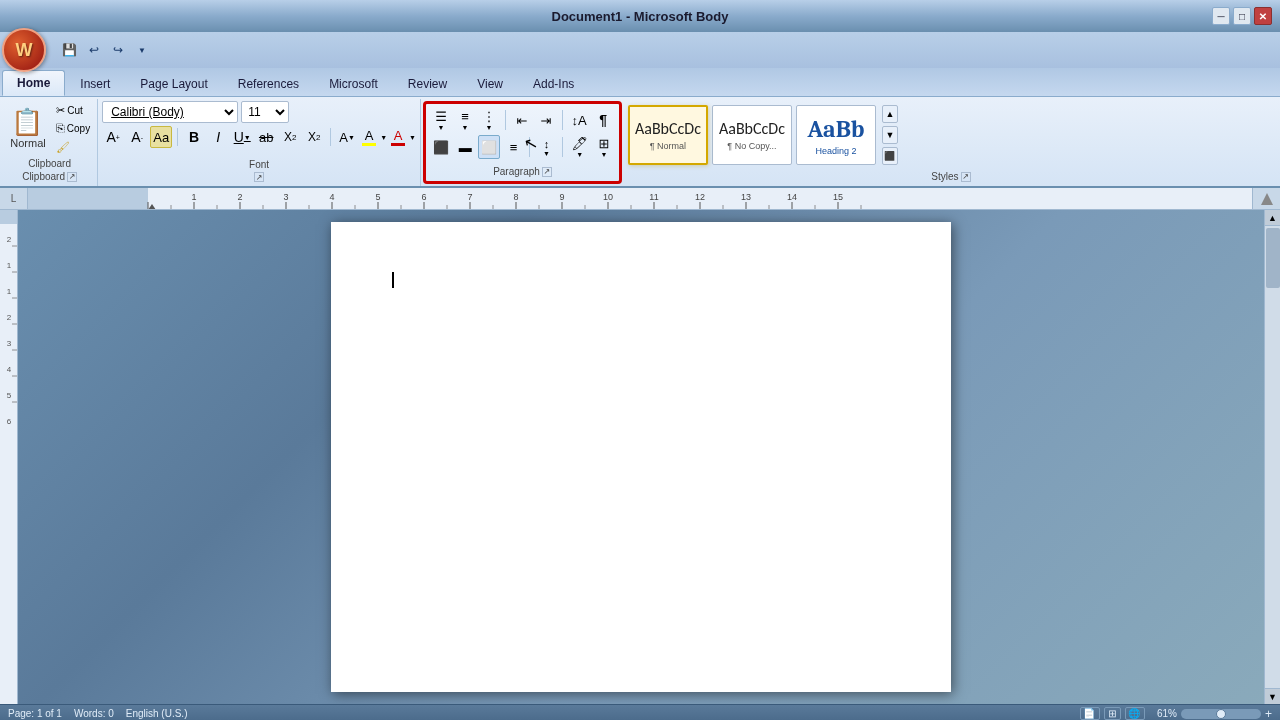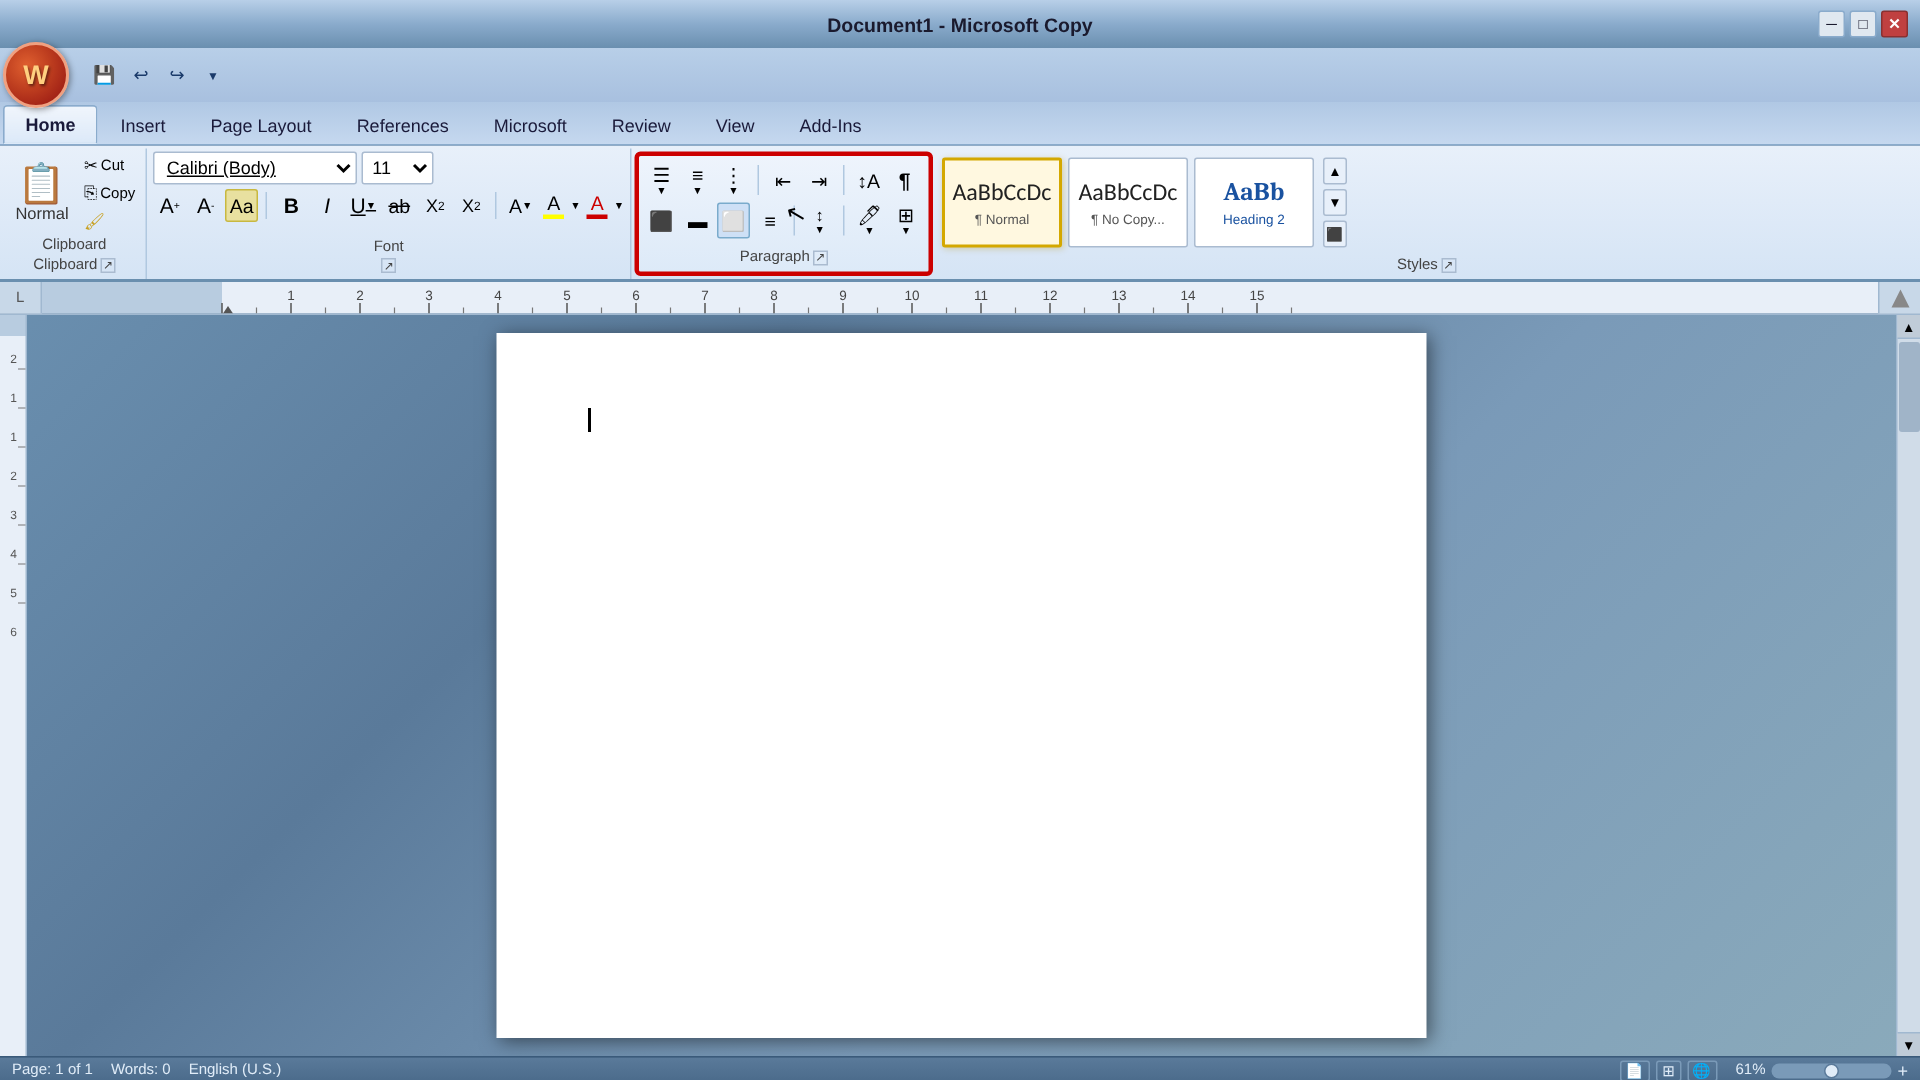--- a/index.html
+++ b/index.html
@@ -275,21 +275,21 @@
       border: 1px solid transparent;
       border-radius: 2px;
       padding: 1px;
     }
     .color-bar { height: 3px; width: 14px; }
   </style>
 </head>
 <body>
 
 <div id="title-bar" style="position:relative; height:32px;">
-  <span>Document1 - Microsoft Copy</span>
+  <span>Document1 - Microsoft Body</span>
 
   <div style="position:absolute; right:8px; top:50%; transform:translateY(-50%); display:flex; gap:3px;">
     <div style="width:18px;height:18px;background:#e0e8f0;border:1px solid #8aabcc;border-radius:2px;display:flex;align-items:center;justify-content:center;font-size:10px;cursor:pointer;">─</div>
     <div style="width:18px;height:18px;background:#e0e8f0;border:1px solid #8aabcc;border-radius:2px;display:flex;align-items:center;justify-content:center;font-size:10px;cursor:pointer;">□</div>
     <div style="width:18px;height:18px;background:#c04040;border:1px solid #8a3030;border-radius:2px;display:flex;align-items:center;justify-content:center;font-size:10px;cursor:pointer;color:white;">✕</div>
   </div>
 </div>
 
 <div style="position:relative; height:36px; background: linear-gradient(to bottom, #b8cfe8 0%, #a8c0df 100%); display:flex; align-items:center; padding-left: 56px;">
   <div id="office-btn" style="position:absolute;left:2px;top:-4px;width:44px;height:44px;border-radius:50%;background:radial-gradient(circle at 35% 35%, #e06030 0%, #c04020 40%, #901010 100%);border:2px solid #f0a080;display:flex;align-items:center;justify-content:center;cursor:pointer;z-index:10;box-shadow:1px 1px 4px rgba(0,0,0,0.4);">
@@ -424,21 +424,21 @@
         <span style="font-size:16px;color:#222;font-family:Calibri,Arial,sans-serif;">AaBbCcDc</span>
         <div style="font-size:9px;color:#555;margin-top:3px;text-align:center;">¶ Normal</div>
       </div>
 
       <div style="width:80px;height:60px;border:1px solid #aabbd0;border-radius:2px;background:white;display:flex;flex-direction:column;align-items:center;justify-content:center;cursor:pointer;padding:4px;">
         <span style="font-size:16px;color:#222;font-family:Calibri,Arial,sans-serif;">AaBbCcDc</span>
         <div style="font-size:9px;color:#555;margin-top:3px;text-align:center;">¶ No Copy...</div>
       </div>
 
       <div style="width:80px;height:60px;border:1px solid #aabbd0;border-radius:2px;background:white;display:flex;flex-direction:column;align-items:center;justify-content:center;cursor:pointer;padding:4px;overflow:hidden;">
-        <span style="font-size:17px;color:#1a52a0;font-family:Cambria,serif;font-weight:bold;white-space:nowrap;">AaBb</span>
+        <span style="font-size:24px;color:#1a52a0;font-family:Cambria,serif;font-weight:bold;white-space:nowrap;">AaBb</span>
         <div style="font-size:9px;color:#1a52a0;margin-top:3px;text-align:center;">Heading 2</div>
       </div>
 
       <div style="display:flex;flex-direction:column;justify-content:space-between;height:60px;margin-left:2px;">
         <div style="width:16px;height:18px;border:1px solid #aabbd0;background:#e8f0fa;border-radius:2px;display:flex;align-items:center;justify-content:center;cursor:pointer;font-size:9px;">▲</div>
         <div style="width:16px;height:18px;border:1px solid #aabbd0;background:#e8f0fa;border-radius:2px;display:flex;align-items:center;justify-content:center;cursor:pointer;font-size:9px;">▼</div>
         <div style="width:16px;height:18px;border:1px solid #aabbd0;background:#e8f0fa;border-radius:2px;display:flex;align-items:center;justify-content:center;cursor:pointer;font-size:9px;">⬛</div>
       </div>
     </div>
     <div style="font-size:10px;color:#444;text-align:center;padding:2px 0;display:flex;align-items:center;justify-content:center;gap:2px;">

